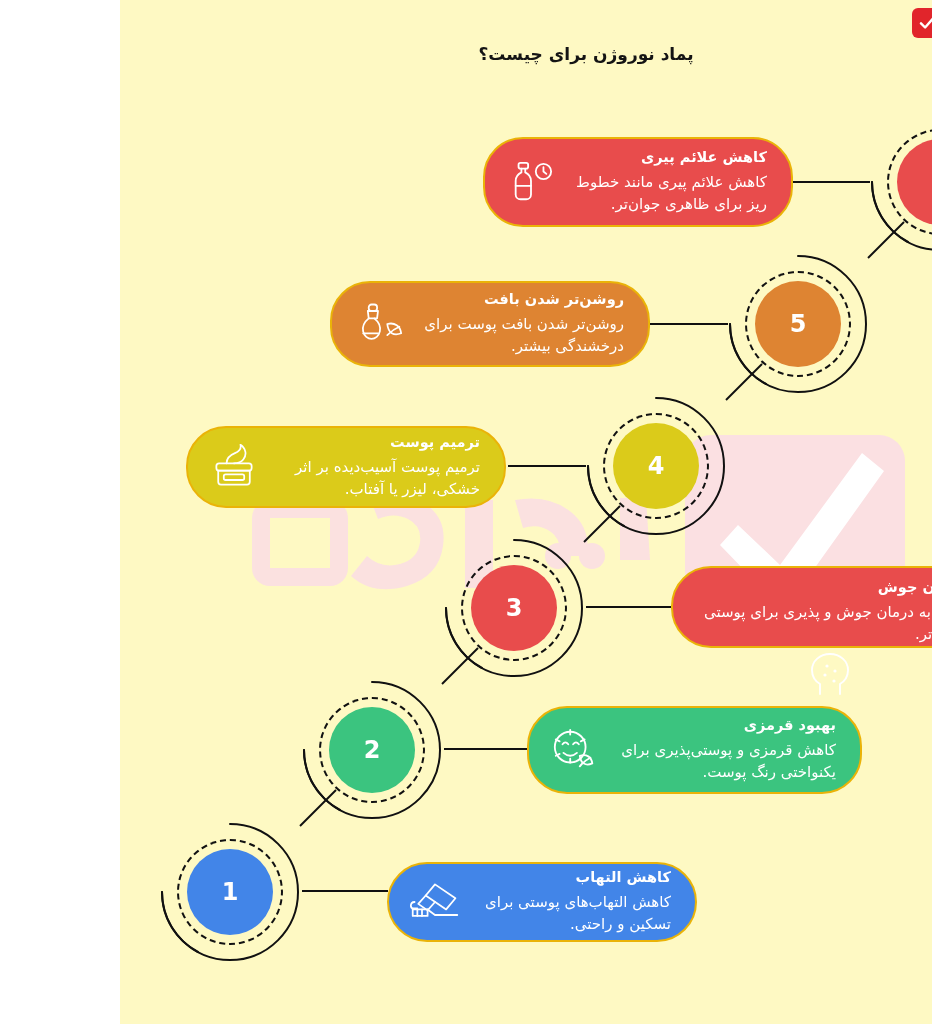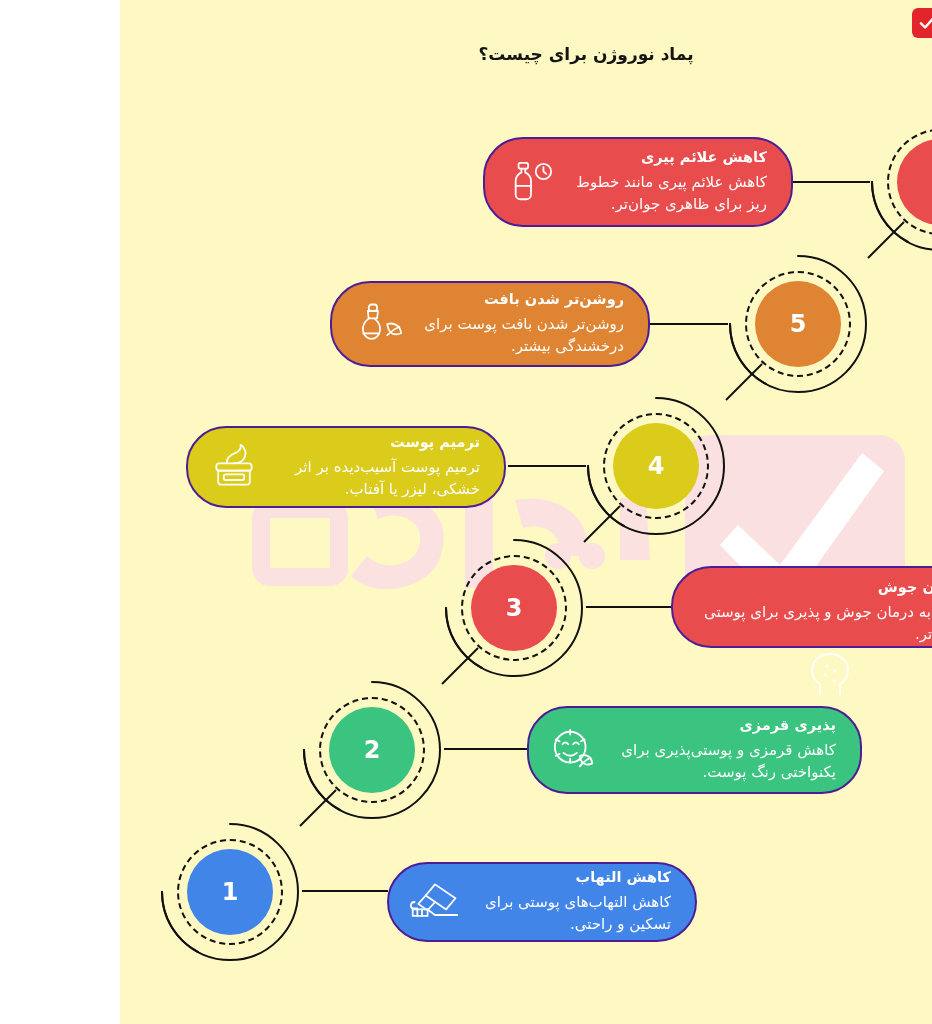--- a/index.html
+++ b/index.html
@@ -107,21 +107,21 @@
     justify-content: center;
     color: #ffffff;
     font-size: 24px;
     font-weight: bold;
   }
 
   
   .card {
     position: absolute;
     border-radius: 40px;
-    border: 2px solid #4c1d95;
+    border: 2px solid #eab308;
     box-sizing: border-box;
     display: flex;
     flex-direction: row;
     align-items: center;
     padding: 10px 18px;
     z-index: 4;
   }
   .card-icon {
     flex: 0 0 auto;
     width: 56px;
@@ -327,21 +327,21 @@
         <circle cx="20" cy="16" r="1.6" fill="#ffffff" stroke="none"></circle>
         <circle cx="28" cy="21" r="1.6" fill="#ffffff" stroke="none"></circle>
         <circle cx="18" cy="25" r="1.6" fill="#ffffff" stroke="none"></circle>
         <circle cx="27" cy="31" r="1.6" fill="#ffffff" stroke="none"></circle>
       </svg>
     </div>
   </div>
 
   <div class="card" style="left:407px; top:706px; width:335px; height:88px; background:#3BC47F;">
     <div class="card-text">
-      <div class="card-title">پذیری قرمزی</div>
+      <div class="card-title">بهبود قرمزی</div>
       <div class="card-desc">کاهش قرمزی و پوستی‌پذیری برای یکنواختی رنگ پوست.</div>
     </div>
     <div class="card-icon">
       <svg width="50" height="48" viewBox="0 0 52 48" fill="none" stroke="#ffffff" stroke-width="1.9" stroke-linecap="round" stroke-linejoin="round">
         <circle cx="21" cy="21" r="16"></circle>
         <path d="M21 3 v5 M6 13 l4 2 M6 30 l4 -2 M36 13 l-4 2 M21 37 v-4"></path>
         <path d="M13 18 q3 -4 6 0"></path>
         <path d="M24 18 q3 -4 6 0"></path>
         <path d="M14 27 q7 6 14 0"></path>
         <path d="M31 30 c7 -2 12 1 13 8 c-7 3 -12 0 -13 -8 z"></path>

